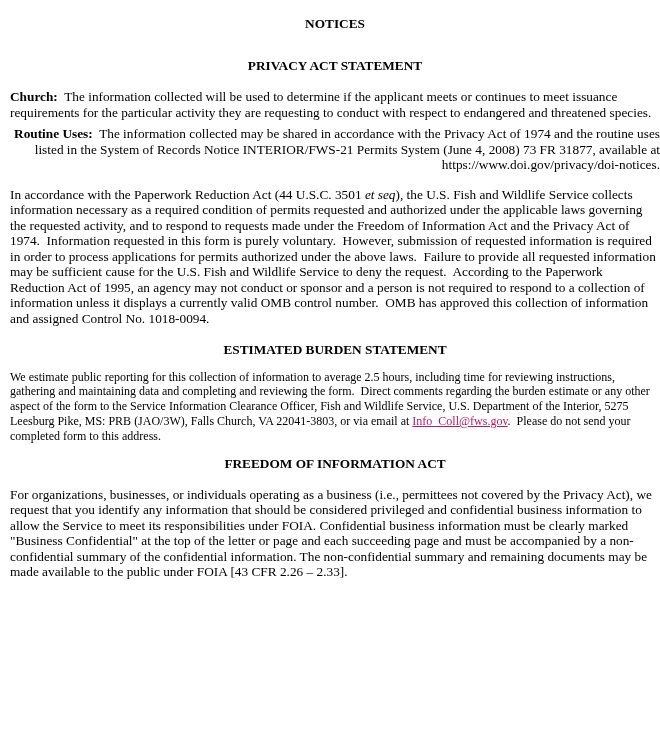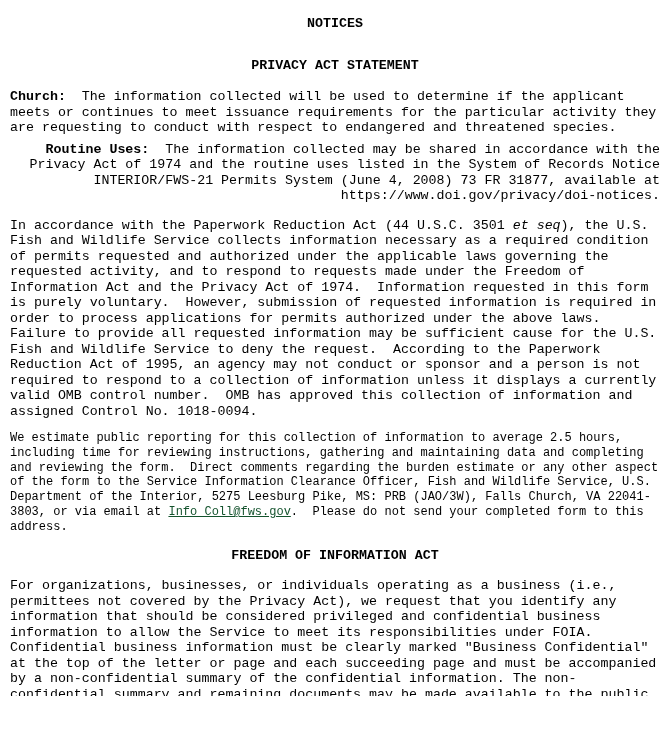--- a/index.html
+++ b/index.html
@@ -4,21 +4,21 @@
 <style>
   * { box-sizing: border-box; }
   html, body { margin: 0; padding: 0; background: #ffffff; }
   .page {
     width: 660px;
     height: 696px;
     padding: 16px 0 0 10px;
     overflow: hidden;
     background: #ffffff;
     color: #000000;
-    font-family: Liberation Mono, monospace;
+    font-family: Liberation Serif, serif;
     font-size: 13.3px;
     line-height: 15.5px;
   }
   .heading {
     font-weight: bold;
     text-align: center;
     margin: 0;
   }
   .para { margin: 0; white-space: pre-wrap; }
   .label { font-weight: bold; }
@@ -31,21 +31,21 @@
   .p-routine   { margin-top: 6px; text-align: right; }
   .p-disclosure{ margin-top: 14px; }
   .h-paperwork { margin-top: 12px; }
   .p-paperwork { margin-top: 14px; }
   .h-burden    { margin-top: 16px; }
   .p-burden    { margin-top: 12px; font-size: 12px; line-height: 14.8px; }
   .h-foia      { margin-top: 13px; }
   .p-foia      { margin-top: 15px; }
 
   a.email-link {
-    color: #14532d;
+    color: #be185d;
     text-decoration: underline;
     cursor: pointer;
   }
 </style>
 </head>
 <body>
 
 <div class="page">
 
   <div class="heading h-notices">NOTICES</div>
@@ -54,20 +54,21 @@
 
 
   <p class="para p-purpose"><b class="label">Church:</b><span>  The information collected will be used to determine if the applicant meets or continues to meet issuance requirements for the particular activity they are requesting to conduct with respect to endangered and threatened species.</span></p>
 
   <p class="para p-routine"><b class="label">Routine Uses:</b><span>  The information collected may be shared in accordance with the Privacy Act of 1974 and the routine uses listed in the System of Records Notice INTERIOR/FWS-21 Permits System (June 4, 2008) 73 FR 31877, available at https://www.doi.gov/privacy/doi-notices.</span></p>
 
 
 
   <p class="para p-paperwork"><span>In accordance with the Paperwork Reduction Act (44 U.S.C. 3501 </span><span class="italic">et seq</span><span>), the U.S. Fish and Wildlife Service collects information necessary as a required condition of permits requested and authorized under the applicable laws governing the requested activity, and to respond to requests made under the Freedom of Information Act and the Privacy Act of 1974.  Information requested in this form is purely voluntary.  However, submission of requested information is required in order to process applications for permits authorized under the above laws.  Failure to provide all requested information may be sufficient cause for the U.S. Fish and Wildlife Service to deny the request.  According to the Paperwork Reduction Act of 1995, an agency may not conduct or sponsor and a person is not required to respond to a collection of information unless it displays a currently valid OMB control number.  OMB has approved this collection of information and assigned Control No. 1018-0094.</span></p>
 
+  <div class="heading h-burden">ESTIMATED BURDEN STATEMENT</div>
 
   <p class="para p-burden"><span>We estimate public reporting for this collection of information to average 2.5 hours, including time for reviewing instructions, gathering and maintaining data and completing and reviewing the form.  Direct comments regarding the burden estimate or any other aspect of the form to the Service Information Clearance Officer, Fish and Wildlife Service, U.S. Department of the Interior, 5275 Leesburg Pike, MS: PRB (JAO/3W), Falls Church, VA 22041-3803, or via email at </span><a class="email-link">Info_Coll@fws.gov</a><span>.  Please do not send your completed form to this address.</span></p>
 
   <div class="heading h-foia">FREEDOM OF INFORMATION ACT</div>
 
   <p class="para p-foia">For organizations, businesses, or individuals operating as a business (i.e., permittees not covered by the Privacy Act), we request that you identify any information that should be considered privileged and confidential business information to allow the Service to meet its responsibilities under FOIA. Confidential business information must be clearly marked "Business Confidential" at the top of the letter or page and each succeeding page and must be accompanied by a non-confidential summary of the confidential information. The non-confidential summary and remaining documents may be made available to the public under FOIA [43 CFR 2.26 – 2.33].</p>
 
 </div>
 
 </body></html>

